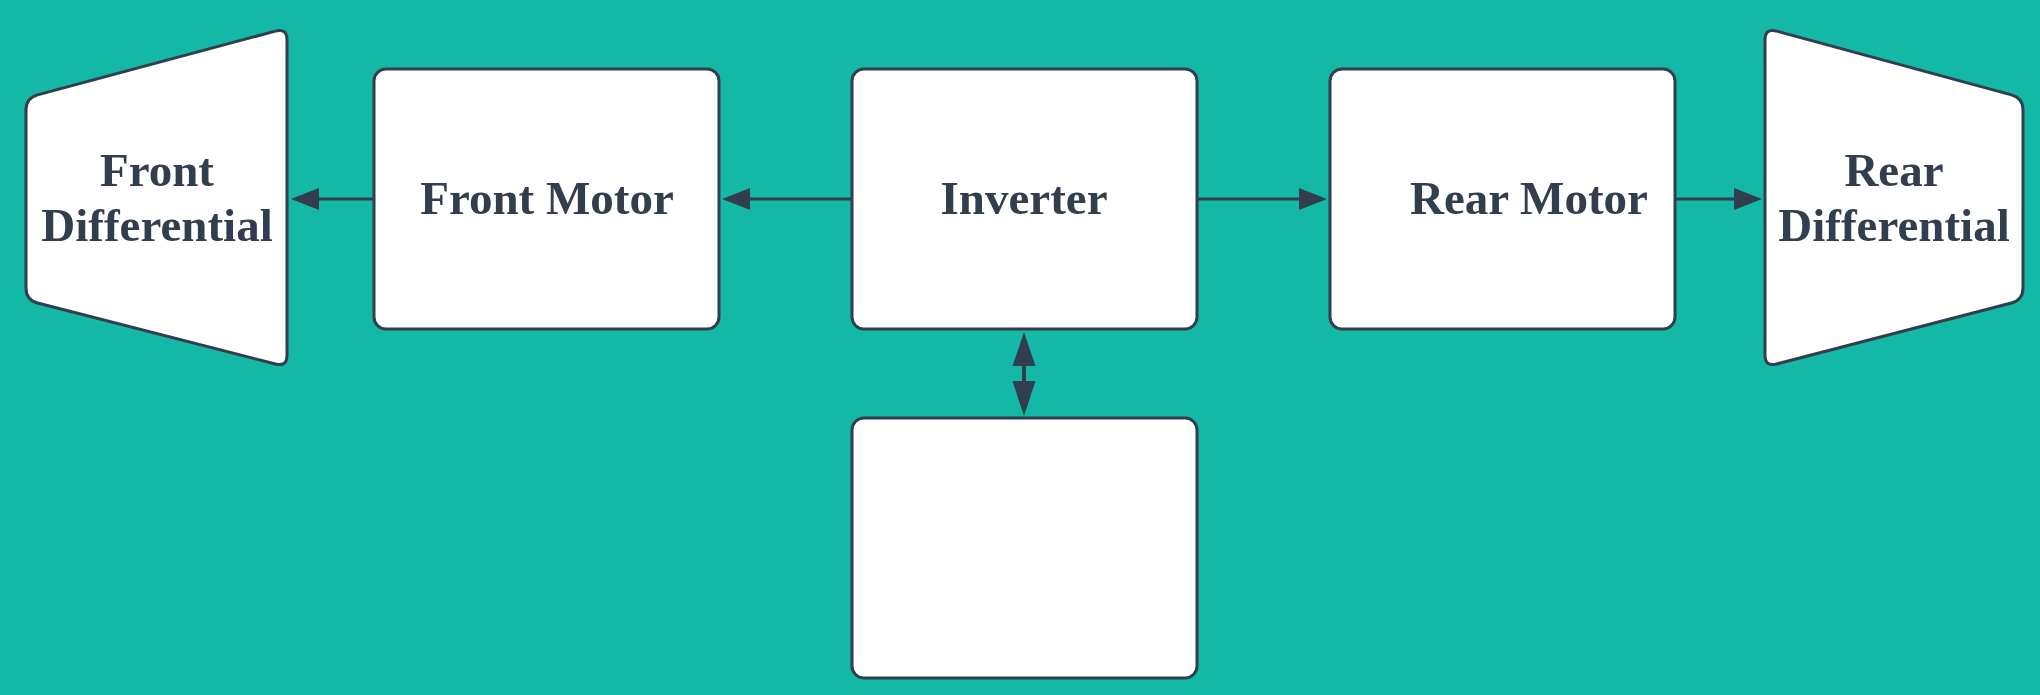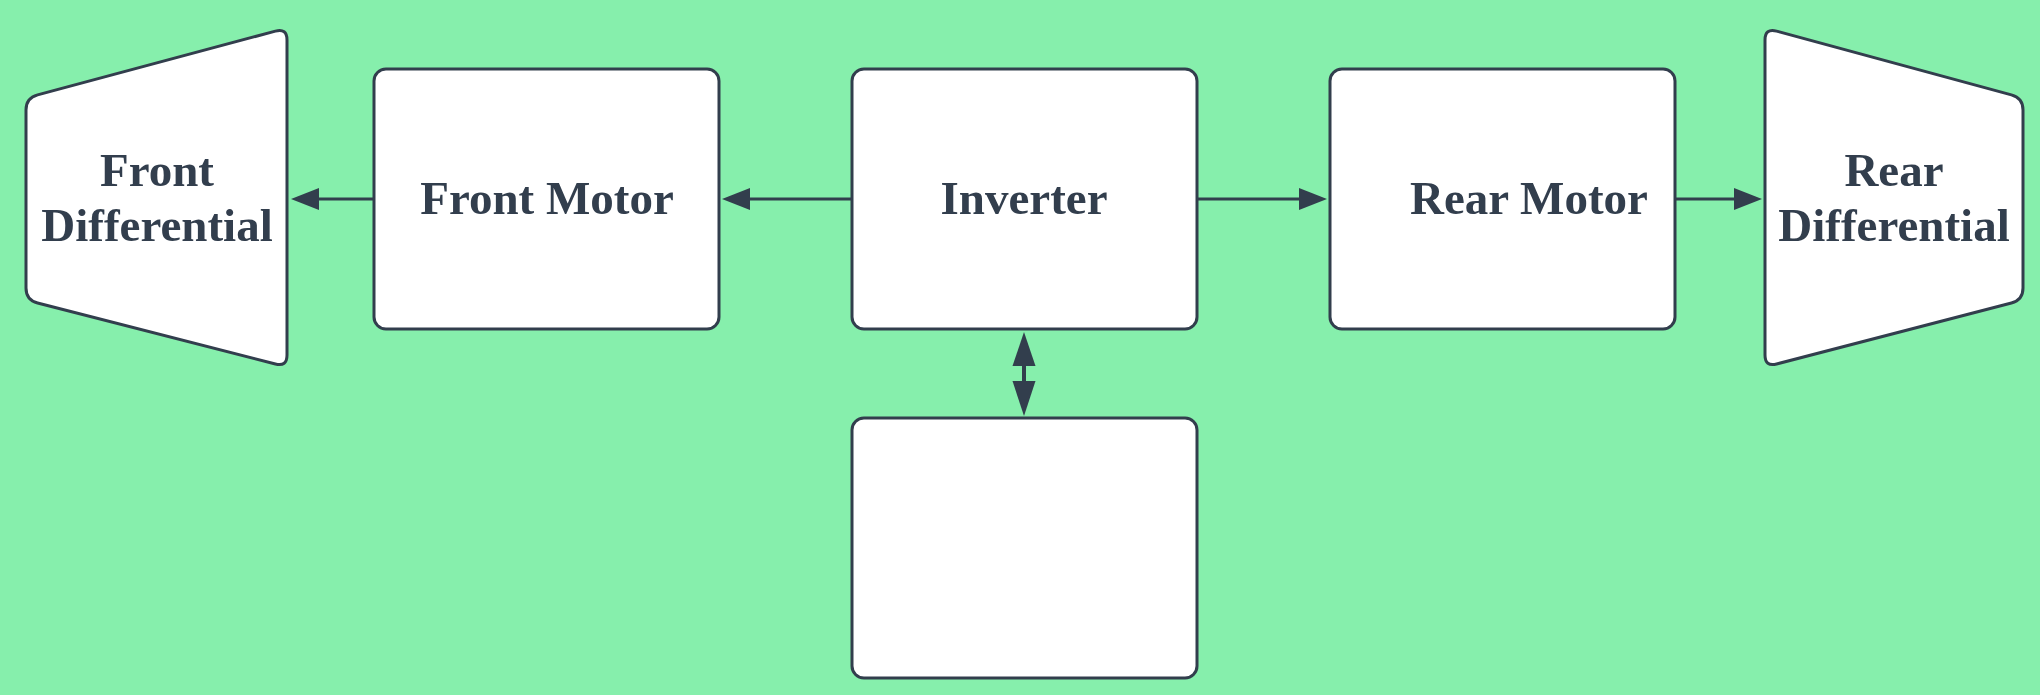--- a/index.html
+++ b/index.html
@@ -1,20 +1,20 @@
 <!DOCTYPE html>
 <html><head>
 <meta charset="utf-8">
 <style>
   html, body { margin: 0; padding: 0; background: #ffffff; }
   #canvas {
     position: relative;
     width: 2040px;
     height: 695px;
-    background: #86efac;
+    background: #14b8a6;
     overflow: hidden;
     font-family: "Liberation Serif", "DejaVu Serif", serif;
   }
   #shapes-svg {
     position: absolute;
     left: 0; top: 0;
     width: 2040px; height: 695px;
   }
   .shape {
     fill: #ffffff;

